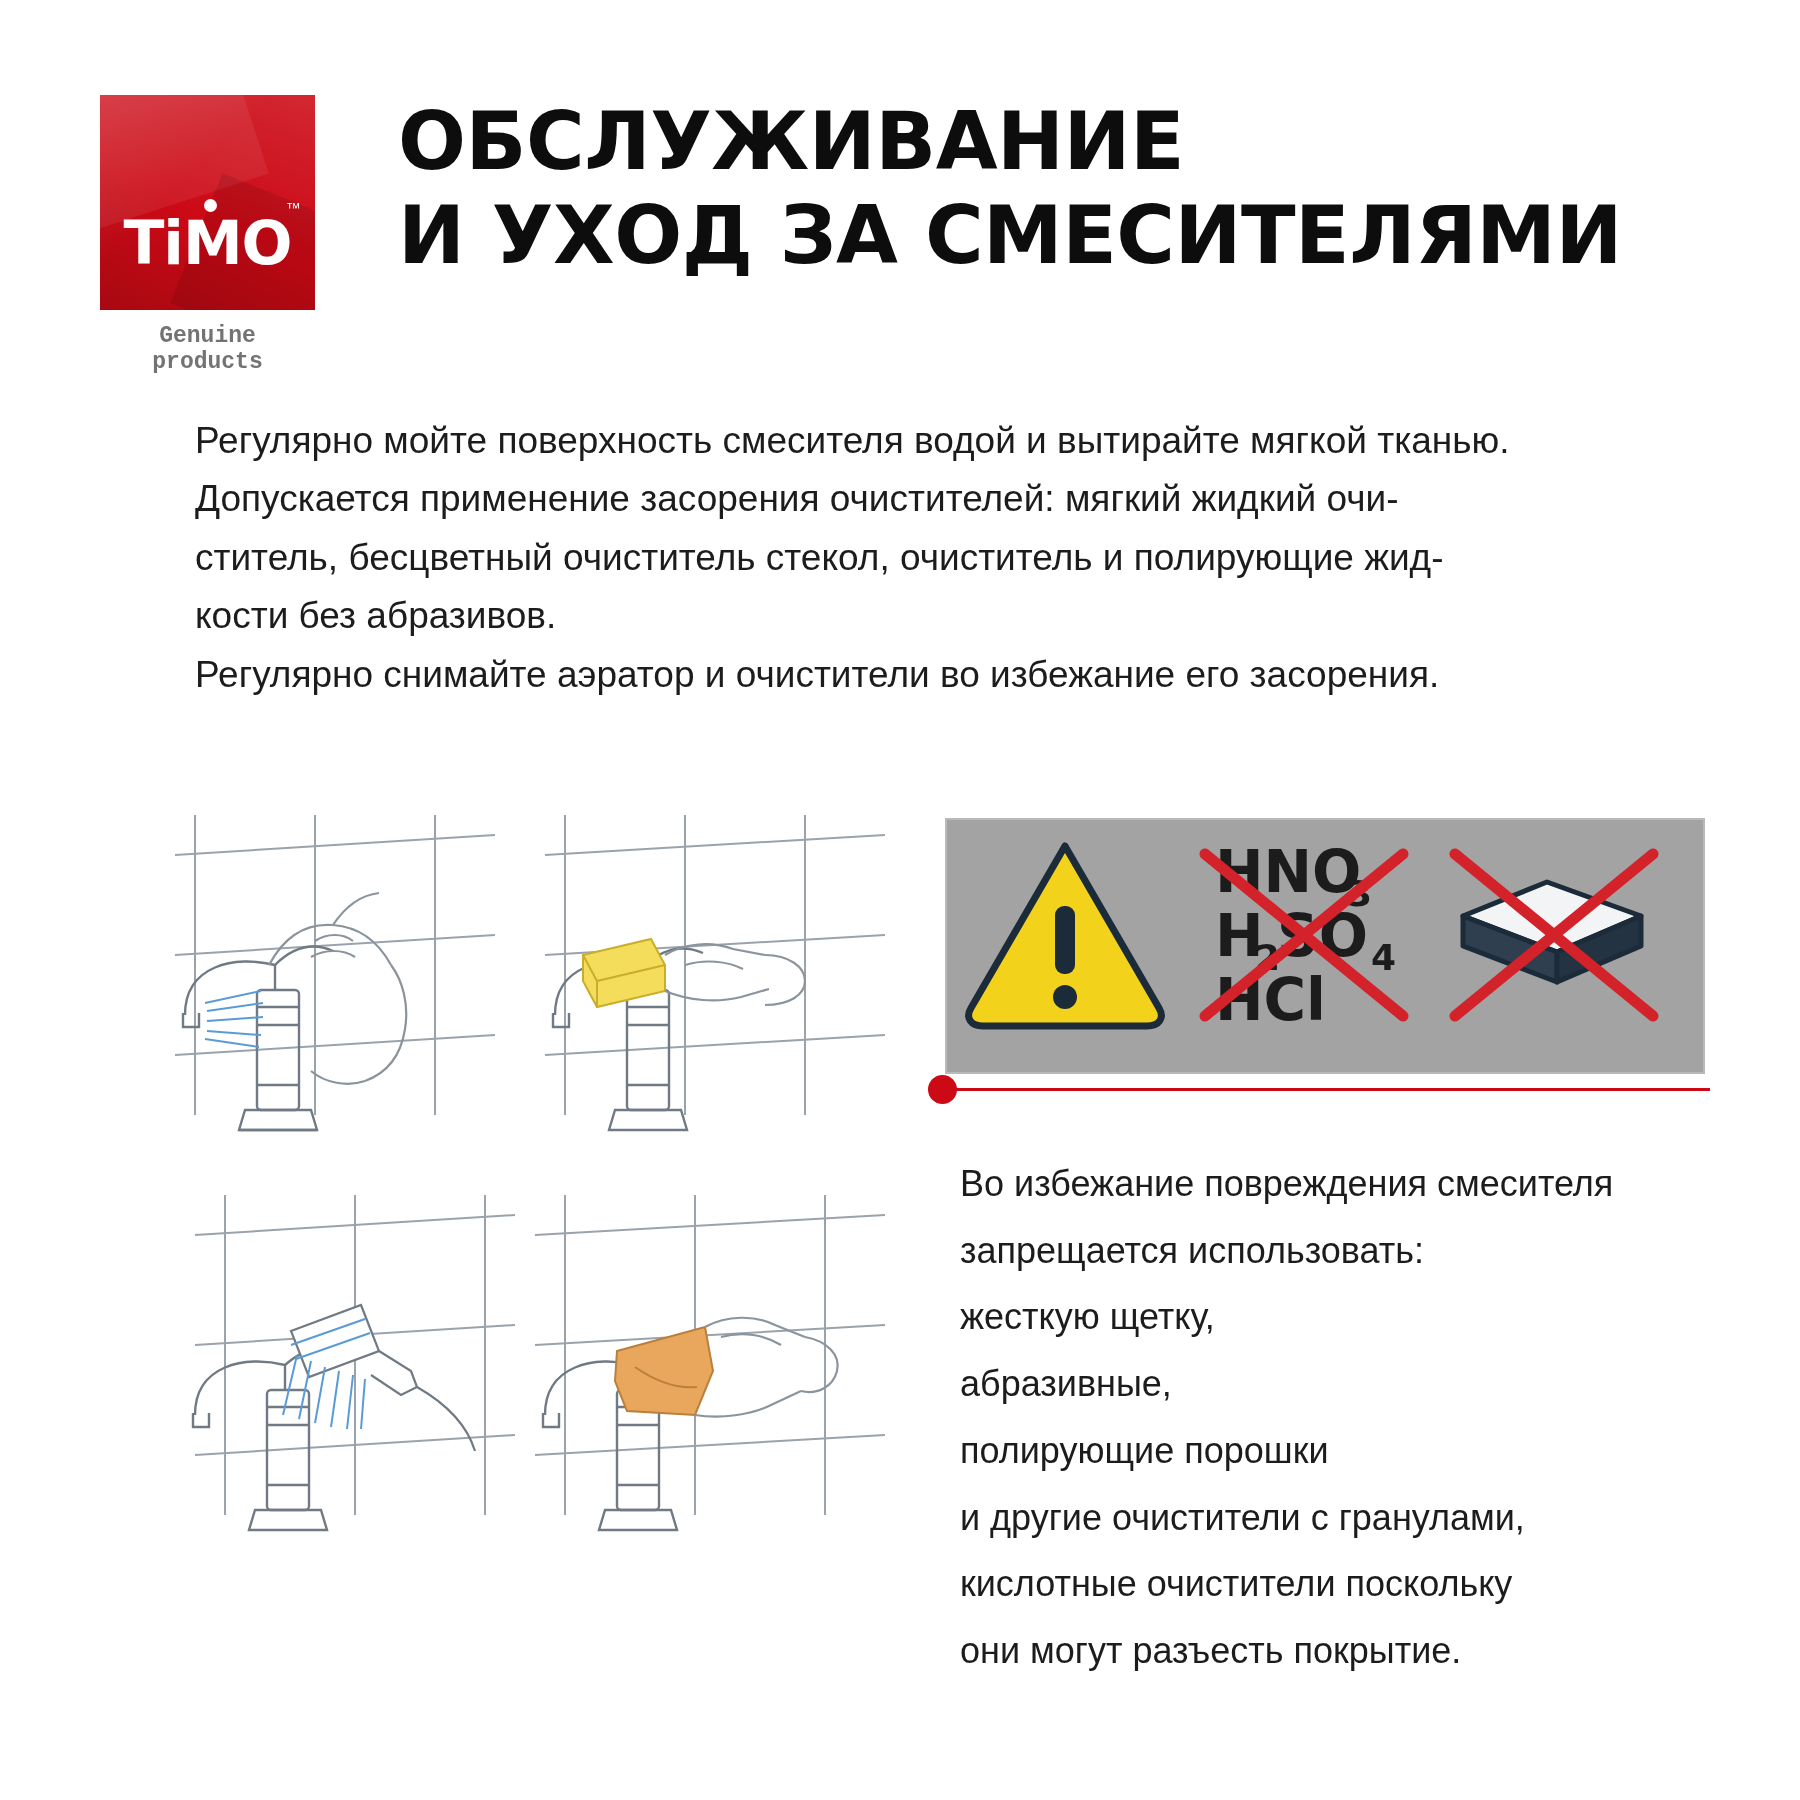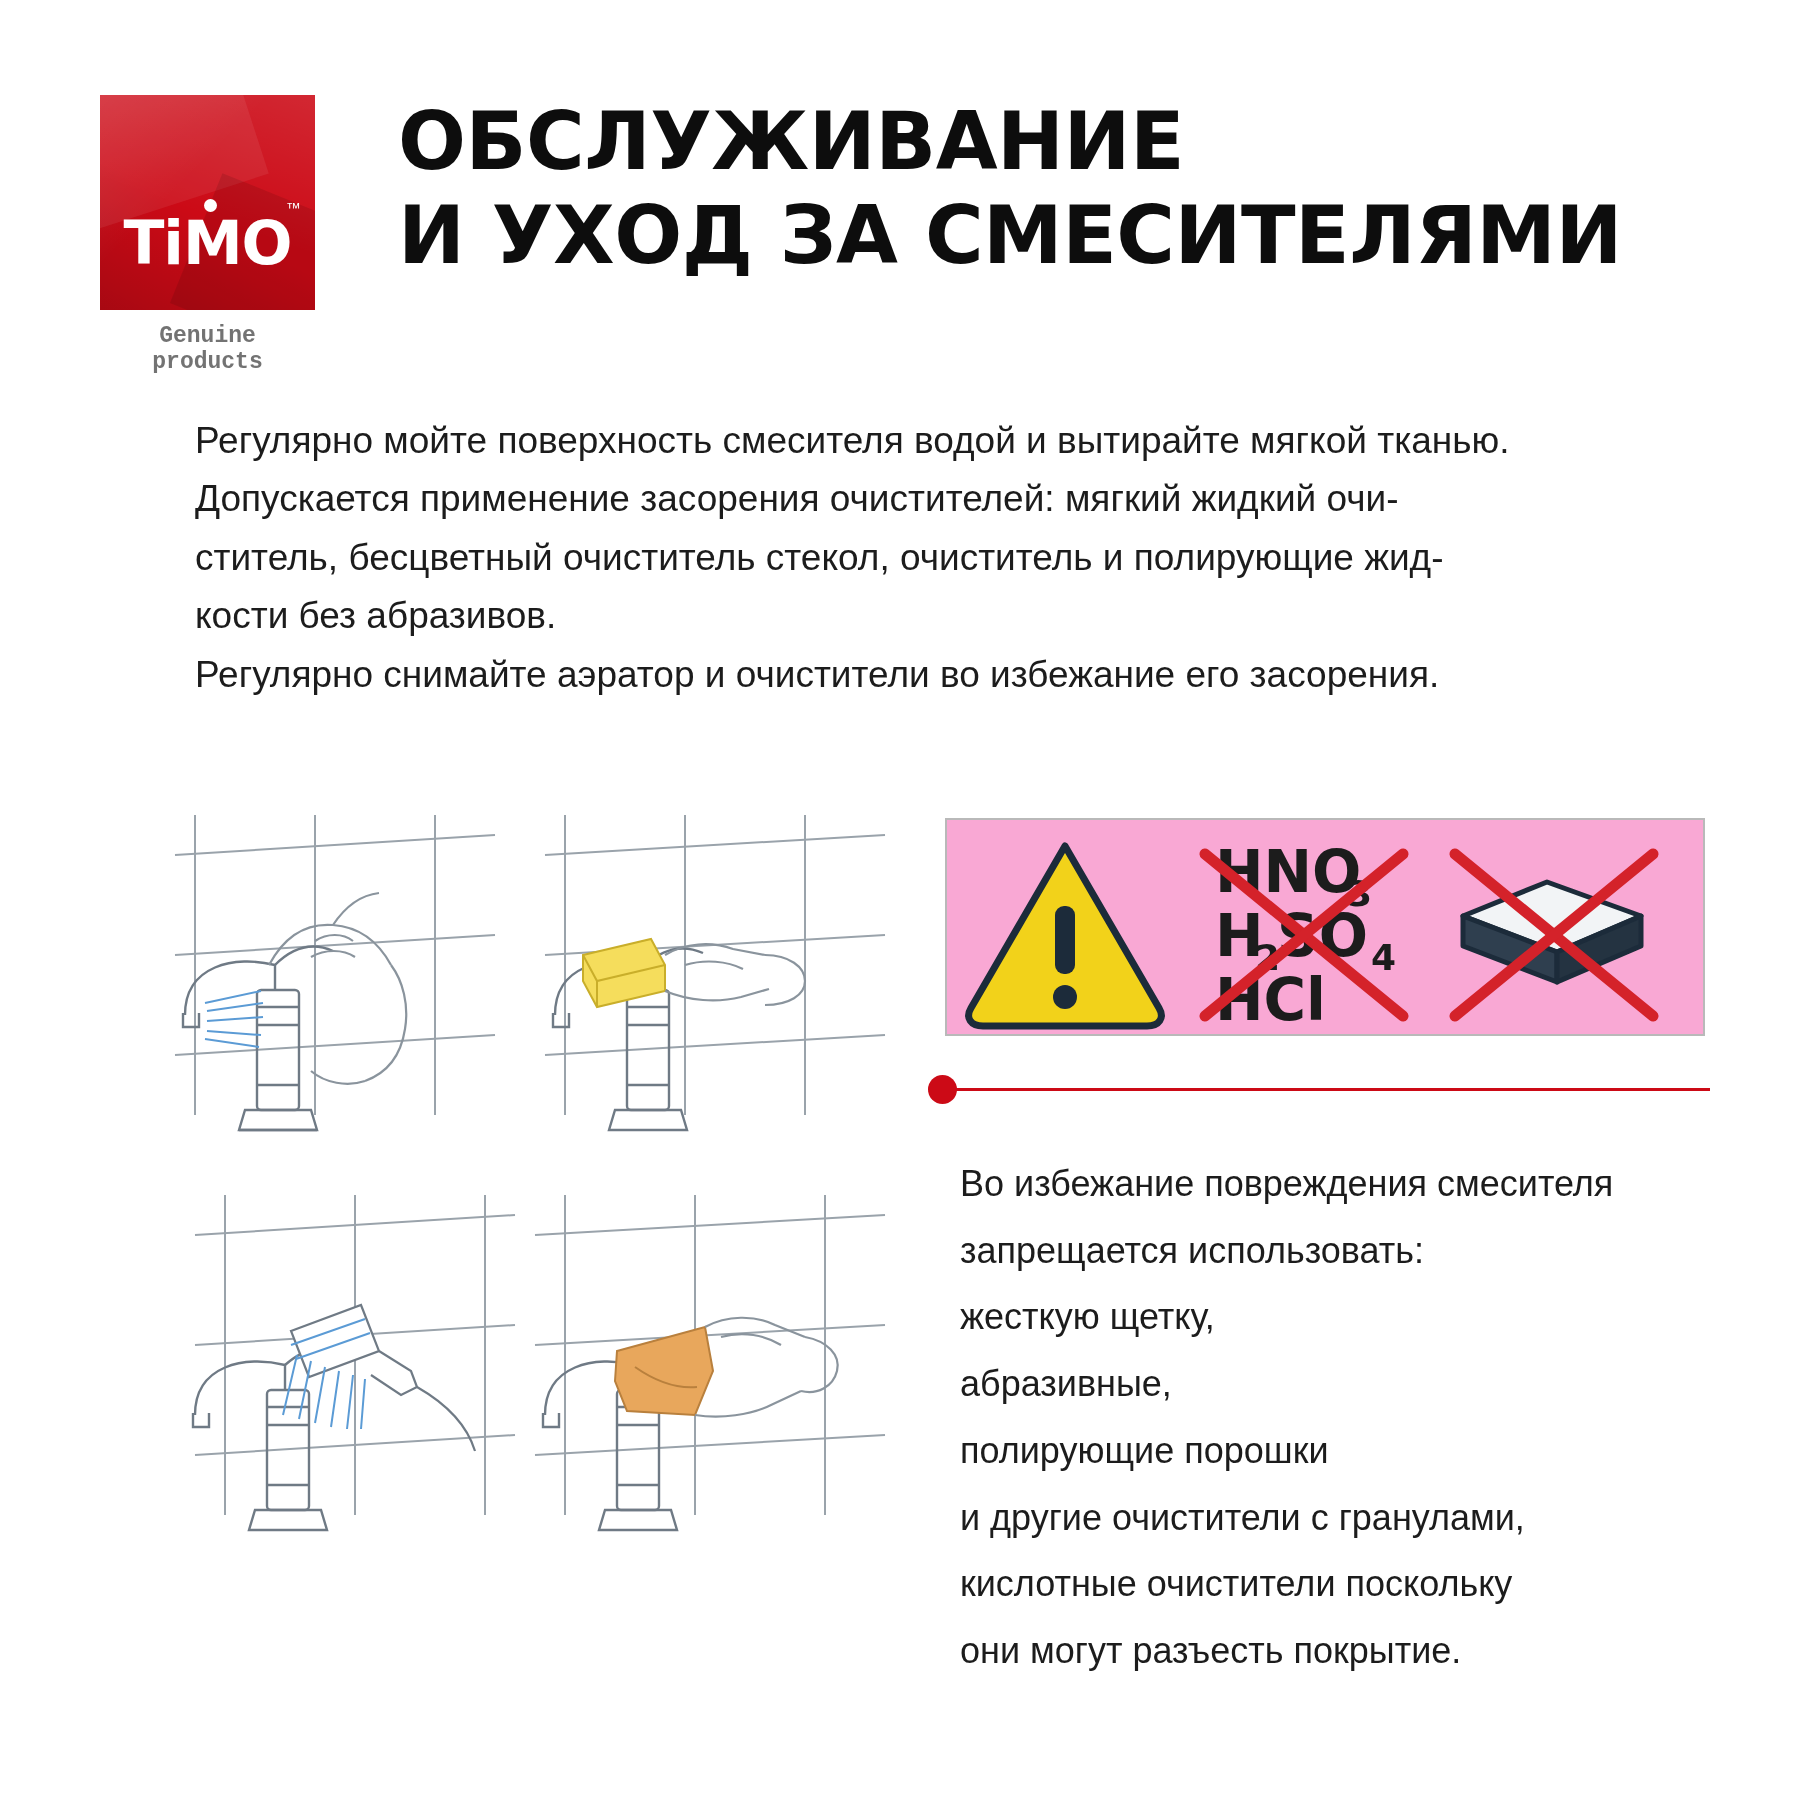--- a/index.html
+++ b/index.html
@@ -129,23 +129,23 @@
     width: 760px;
     height: 740px;
   }
 
   
   .warn-box {
     position: absolute;
     left: 945px;
     top: 818px;
     width: 760px;
-    height: 218px;
+    height: 256px;
     border: 2px solid #b9b9b9;
-    background: #f9a8d4;
+    background: #a3a3a3;
     box-sizing: border-box;
   }
   .warn-rule {
     position: absolute;
     left: 935px;
     top: 1088px;
     width: 775px;
     height: 3px;
     background: #cc0a16;
   }

